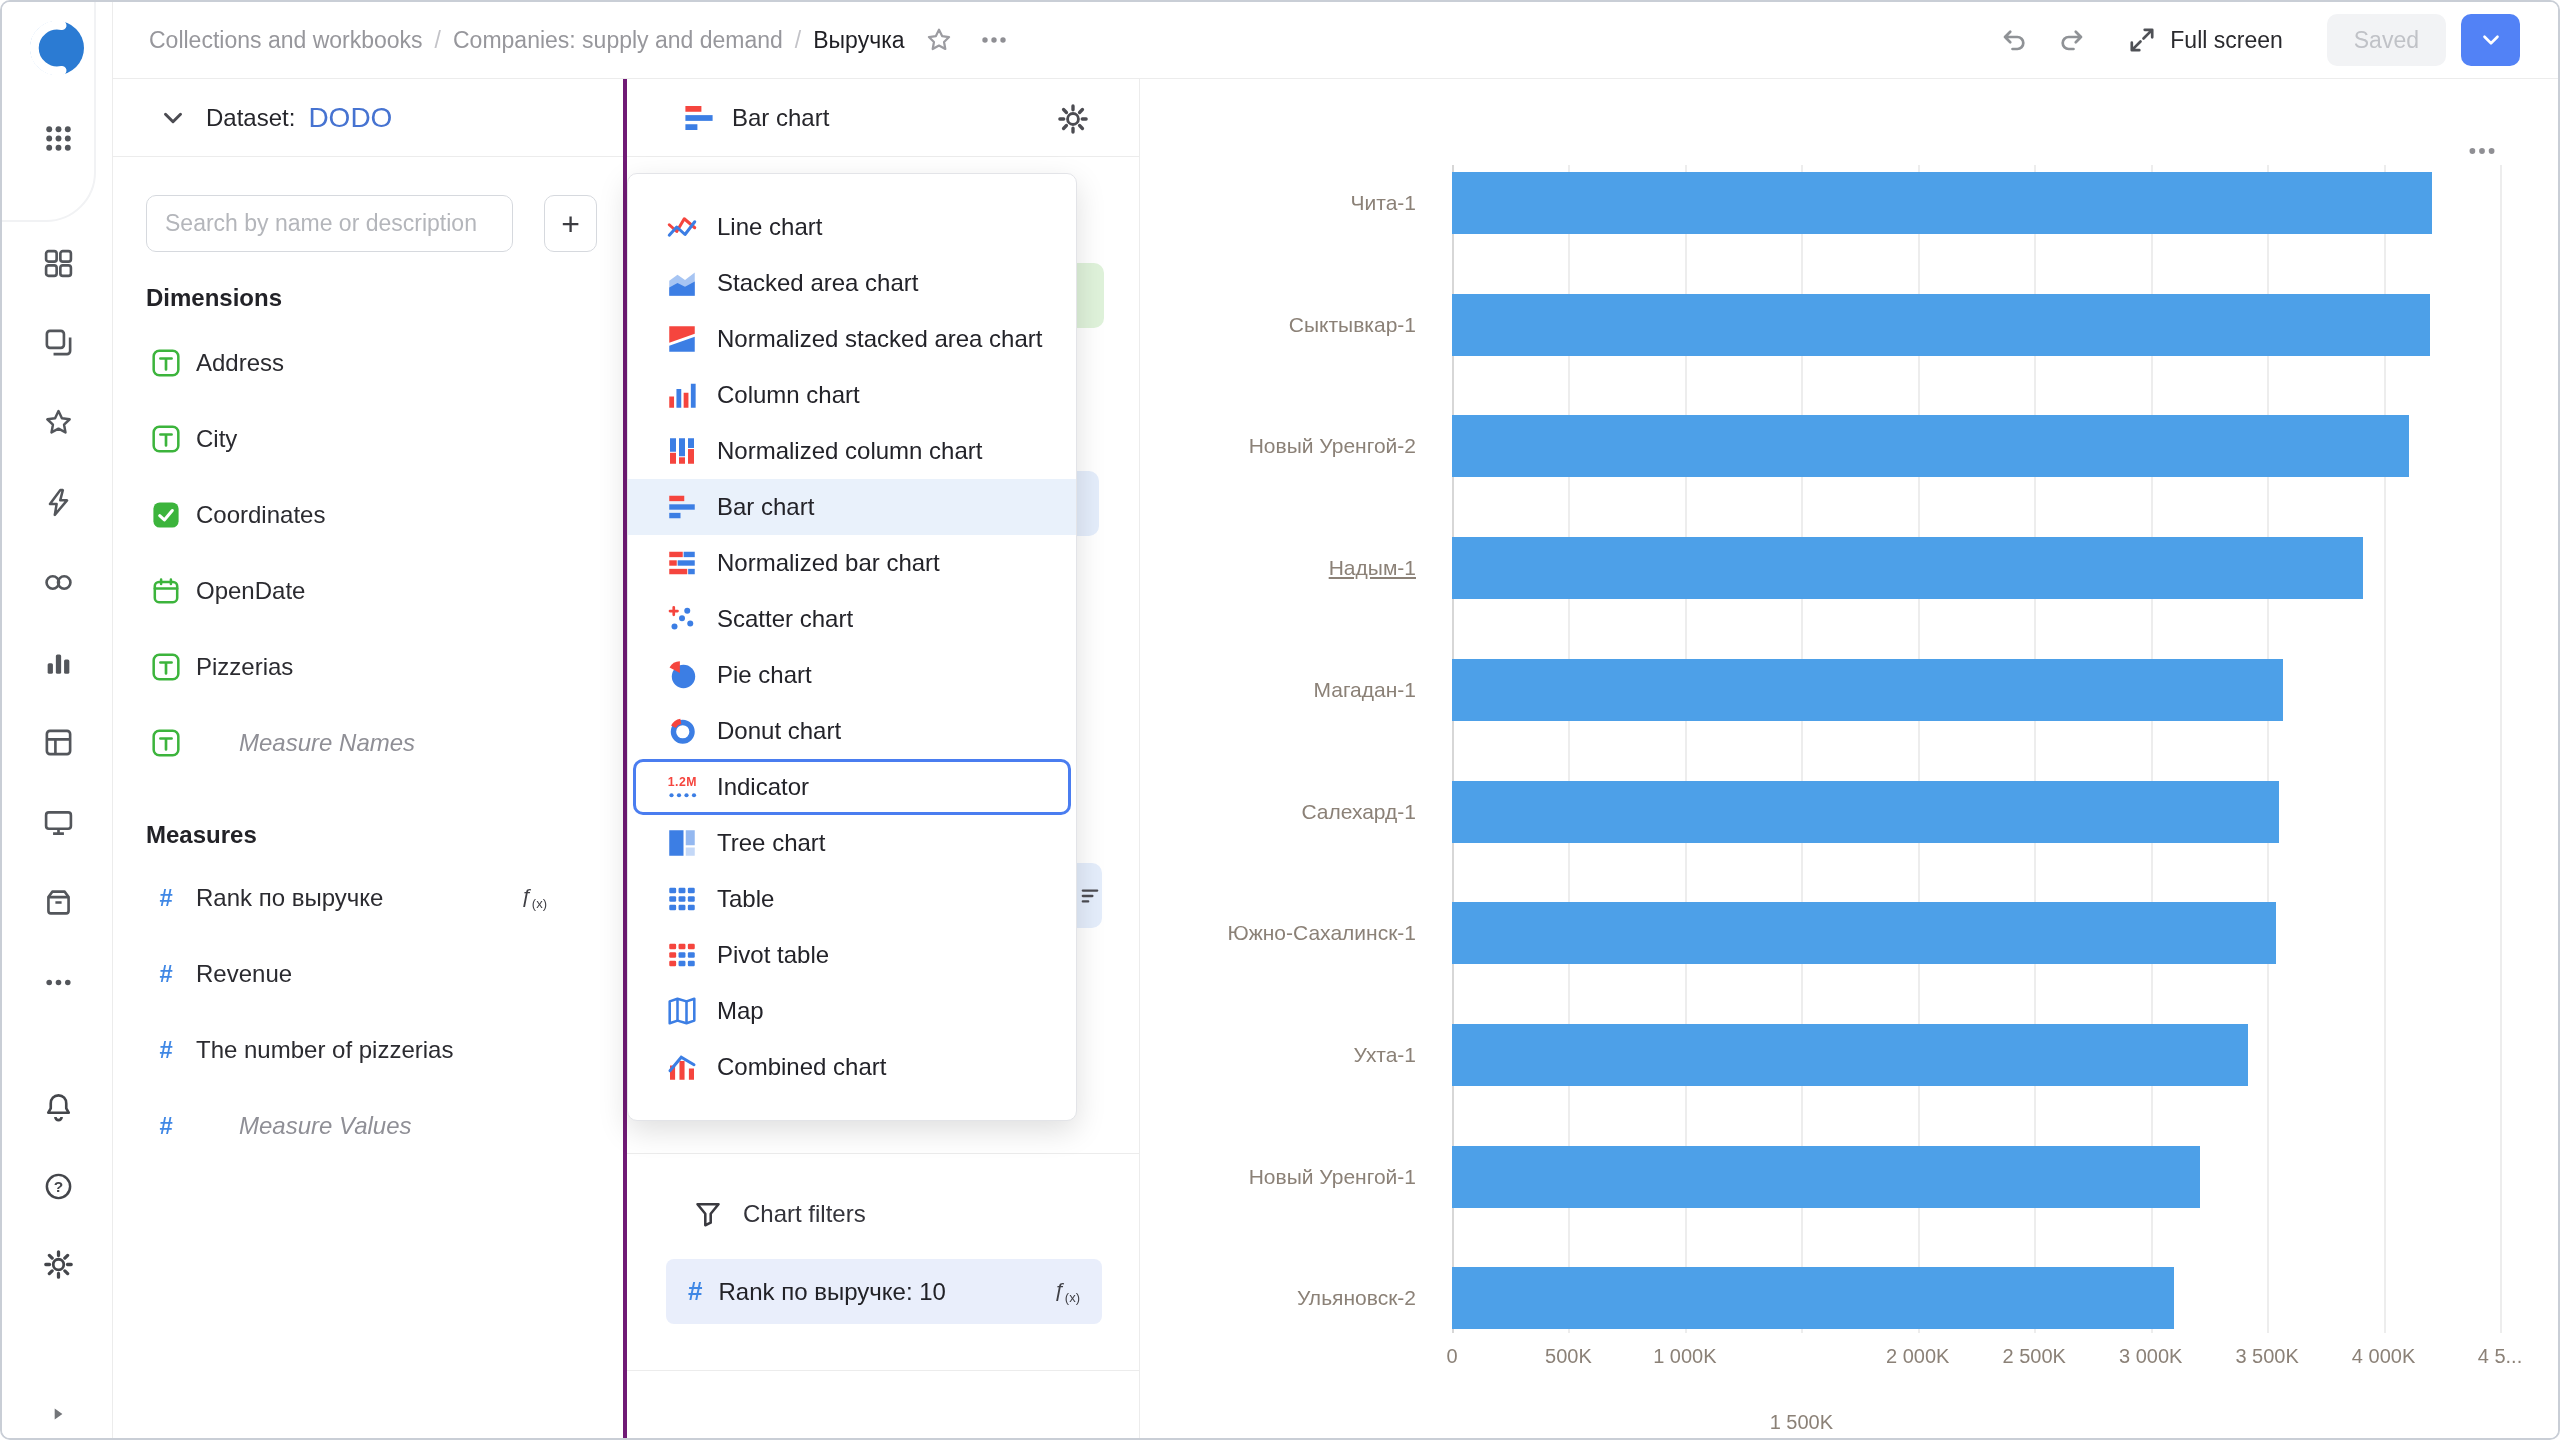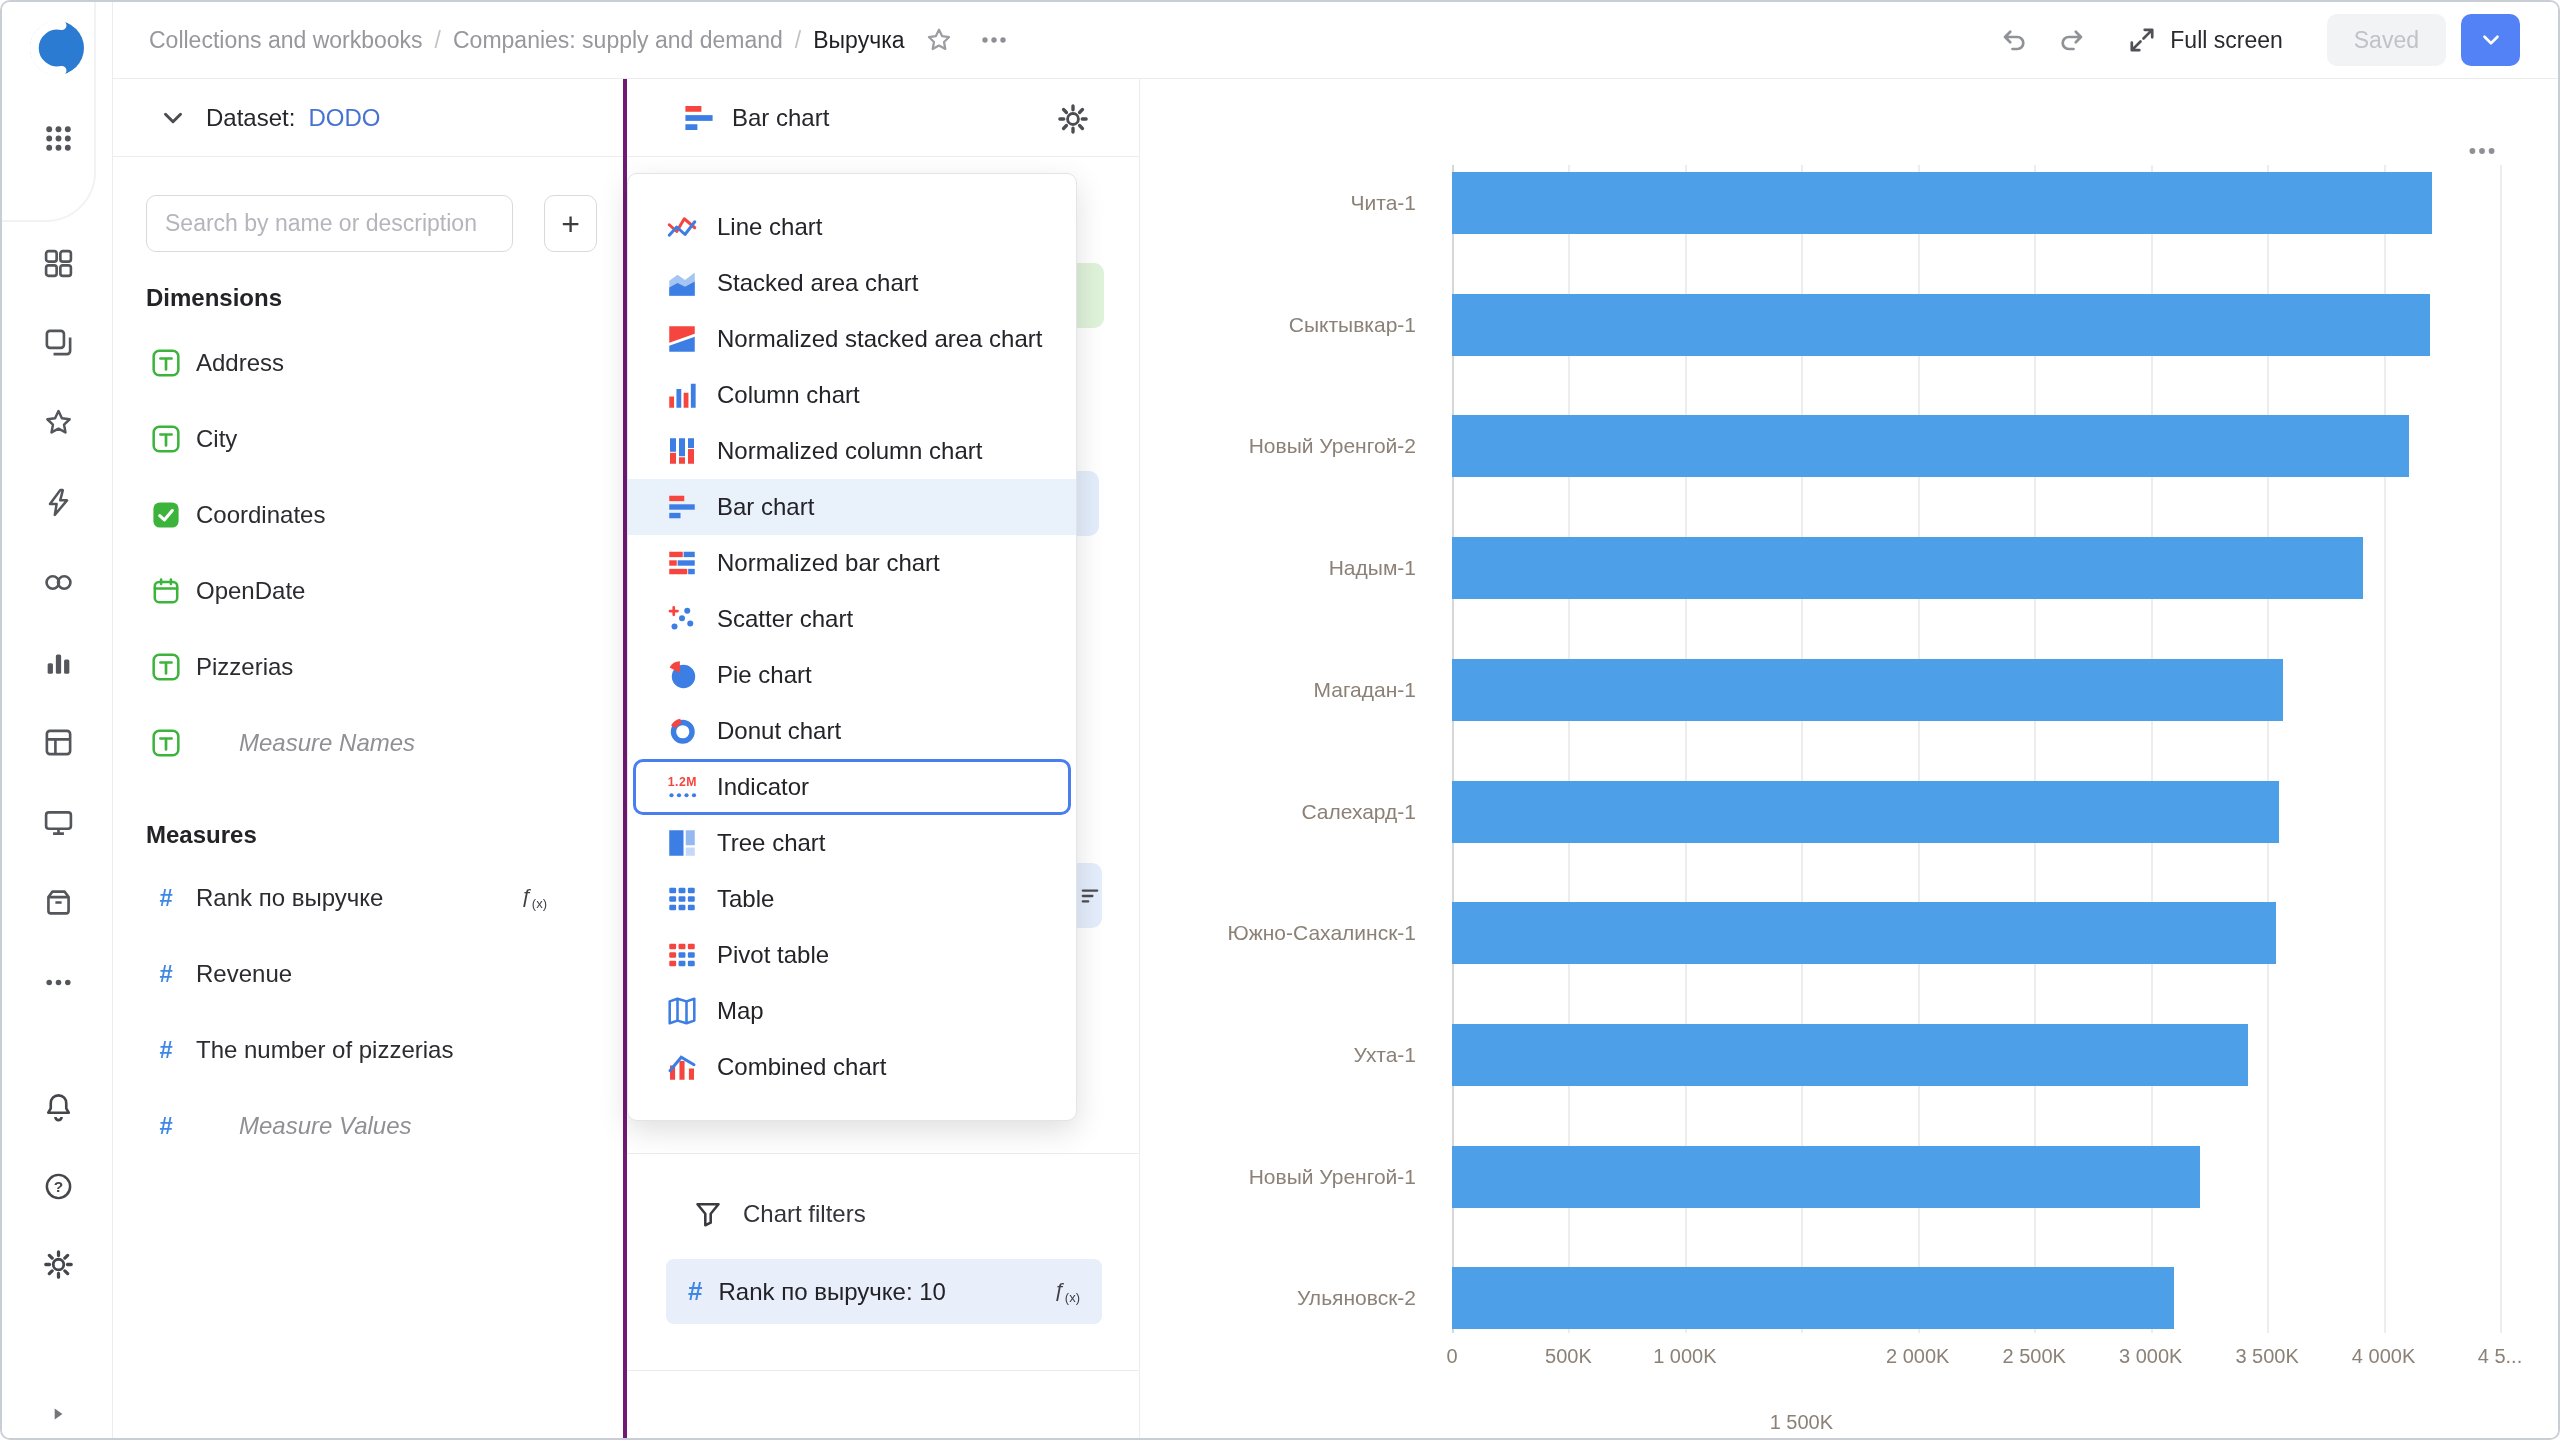--- a/index.html
+++ b/index.html
@@ -31,21 +31,21 @@
   .btn-saved{margin-left:44px;height:52px;padding:0 27px;display:flex;align-items:center;background:#f2f3f5;
     color:#c0c2c7;border-radius:10px;font-size:23px;cursor:default;}
   .btn-drop{margin-left:15px;width:59px;height:52px;border-radius:10px;display:flex;align-items:center;
     justify-content:center;color:#fff;cursor:pointer;}
 
   
   .dataset-panel{position:absolute;left:111px;top:77px;width:514px;bottom:0;background:#fff;border-right:4px solid #701a75;z-index:3;}
   .panel-head{height:78px;border-bottom:1px solid #ececec;display:flex;align-items:center;}
   .ds-chevron{margin-left:45px;display:flex;color:#4c4c52;cursor:pointer;}
   .ds-label{margin-left:18px;font-size:24px;color:#26262b;}
-  .ds-name{margin-left:13px;font-size:24px;cursor:pointer;}
+  .ds-name{margin-left:13px;font-size:28px;cursor:pointer;}
   .search-row{margin:38px 26px 0 33px;display:flex;gap:31px;}
   .search-input{flex:none;width:367px;height:57px;border:1px solid #d6d9de;border-radius:10px;padding:0 18px;
     font-size:23px;color:#26262b;outline:none;font-family:inherit;}
   .search-input::placeholder{color:#b4b6bb;}
   .plus-btn{width:57px;height:57px;border:1px solid #d6d9de;border-radius:10px;background:#fff;font-size:32px;
     color:#3c3c41;display:flex;align-items:center;justify-content:center;cursor:pointer;line-height:0;}
   .section-title{margin:32px 0 13px 33px;font-size:24px;font-weight:700;color:#222227;height:28px;line-height:28px;}
   .section-title.measures{margin-top:40px;margin-bottom:11px;}
   .field-row{height:76px;display:flex;align-items:center;padding:0 76px 0 39px;gap:16px;cursor:grab;}
   .field-name{font-size:24px;color:#2b2b30;white-space:nowrap;}
@@ -468,21 +468,21 @@
         <div class="gridline" style="left: 1243.56px; top: 86px; height: 1168px;"></div>
         <div class="tick-label" style="left: 1243.56px; top: 1266px;">4 000K</div>
         <div class="gridline" style="left: 1360px; top: 86px; height: 1168px;"></div>
         <div class="tick-label" style="left: 1360px; top: 1266px;">4 5...</div>
         <div class="cat-label" style="left: 0px; width: 276px; top: 109px;">Чита-1</div>
         <div class="bar" style="left: 312px; top: 93px; width: 980.462px; height: 62px; background: rgb(77, 160, 232);"></div>
         <div class="cat-label" style="left: 0px; width: 276px; top: 230.72px;">Сыктывкар-1</div>
         <div class="bar" style="left: 312px; top: 214.72px; width: 978.133px; height: 62px; background: rgb(77, 160, 232);"></div>
         <div class="cat-label" style="left: 0px; width: 276px; top: 352.44px;">Новый Уренгой-2</div>
         <div class="bar" style="left: 312px; top: 336.44px; width: 957.173px; height: 62px; background: rgb(77, 160, 232);"></div>
-        <div class="cat-label" style="left: 0px; width: 276px; top: 474.16px;">Надым-1</div>
+        <div class="cat-label" style="left: 0px; width: 276px; top: 474.16px; text-decoration: underline;">Надым-1</div>
         <div class="bar" style="left: 312px; top: 458.16px; width: 910.596px; height: 62px; background: rgb(77, 160, 232);"></div>
         <div class="cat-label" style="left: 0px; width: 276px; top: 595.88px;">Магадан-1</div>
         <div class="bar" style="left: 312px; top: 579.88px; width: 831.413px; height: 62px; background: rgb(77, 160, 232);"></div>
         <div class="cat-label" style="left: 0px; width: 276px; top: 717.6px;">Салехард-1</div>
         <div class="bar" style="left: 312px; top: 701.6px; width: 826.756px; height: 62px; background: rgb(77, 160, 232);"></div>
         <div class="cat-label" style="left: 0px; width: 276px; top: 839.32px;">Южно-Сахалинск-1</div>
         <div class="bar" style="left: 312px; top: 823.32px; width: 824.427px; height: 62px; background: rgb(77, 160, 232);"></div>
         <div class="cat-label" style="left: 0px; width: 276px; top: 961.04px;">Ухта-1</div>
         <div class="bar" style="left: 312px; top: 945.04px; width: 796.48px; height: 62px; background: rgb(77, 160, 232);"></div>
         <div class="cat-label" style="left: 0px; width: 276px; top: 1082.76px;">Новый Уренгой-1</div>

